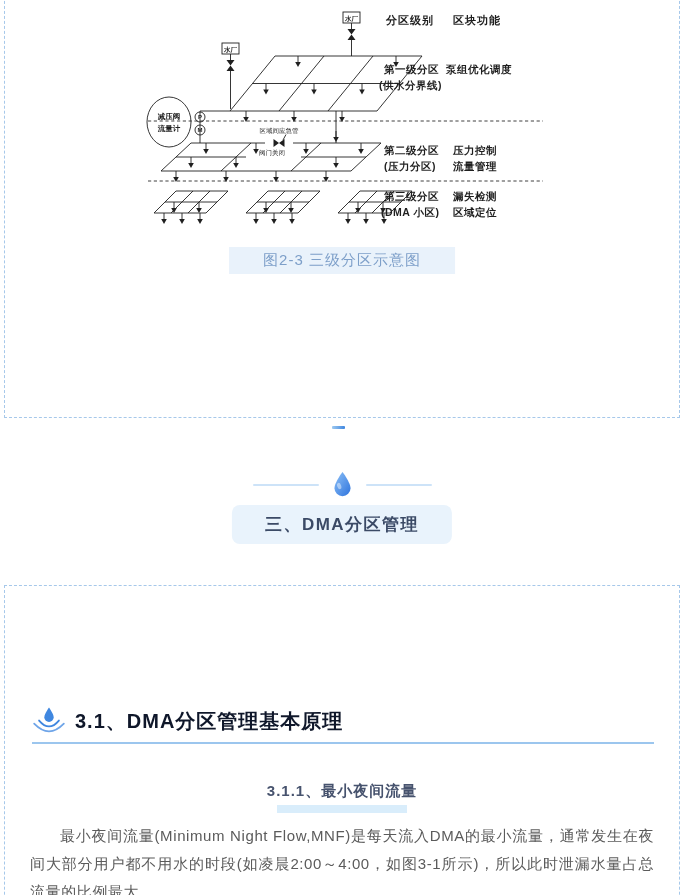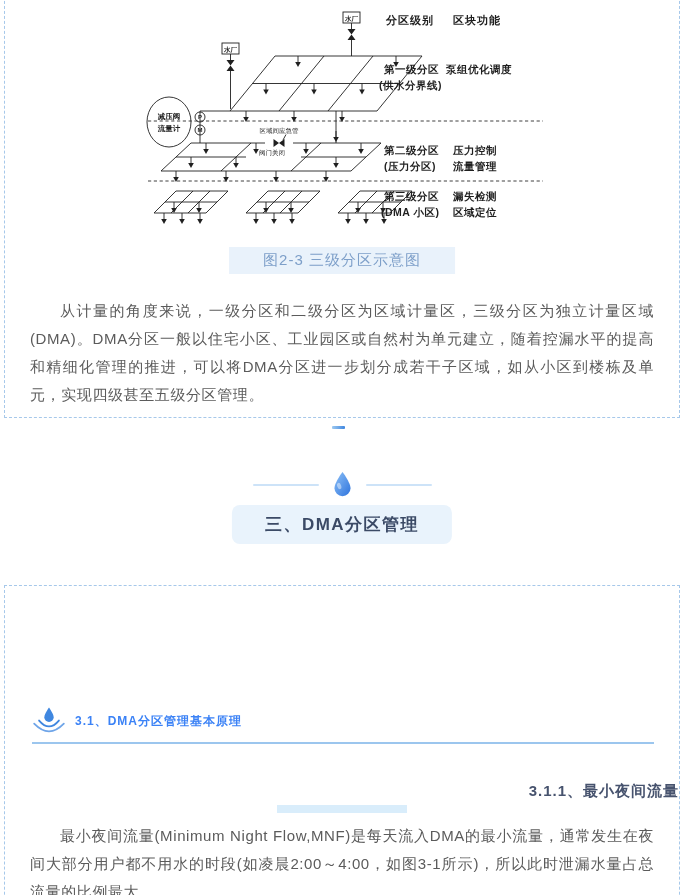--- a/index.html
+++ b/index.html
@@ -53,26 +53,26 @@
 
   .tiny-dash {
     position:absolute; left:332px; top:426px; width:13px; height:3px;
     background:linear-gradient(90deg,#9ec9f0,#3f87e0); border-radius:1px;
   }
 
   .para-intro { top:30px; }
   .h31 {
     position:absolute; left:26px; top:120px; display:flex; align-items:center; gap:8px;
   }
-  .h31 .txt { color:#3b82f6; font-size:12px; font-weight:bold; letter-spacing:1px; }
+  .h31 .txt { color:#0f172a; font-size:20px; font-weight:bold; letter-spacing:1px; }
   .h31-line {
     position:absolute; left:27px; right:25px; top:156px; height:2px; background:#9cc6ee;
   }
   .h311 {
-    position:absolute; left:0; right:0; top:196px; text-align:right;
+    position:absolute; left:0; right:0; top:196px; text-align:center;
   }
   .h311 .txt { color:#47536e; font-size:15px; font-weight:bold; letter-spacing:1px; }
   .h311 .bar {
     width:130px; height:8px; background:#d9edfb; margin:4px auto 0 auto;
   }
   .para-mnf { top:236px; }
 </style>
 </head>
 <body>
 
@@ -236,21 +236,20 @@
           <text x="238" y="197" class="dlabel">第三级分区</text>
           <text x="307" y="197" class="dlabel">漏失检测</text>
           <text x="235" y="213" class="dlabel">(DMA 小区)</text>
           <text x="307" y="213" class="dlabel">区域定位</text>
         </g>
       </svg>
     </div>
 
     <div class="caption">图2-3 三级分区示意图</div>
 
-    <p class="para para1">从计量的角度来说，一级分区和二级分区为区域计量区，三级分区为独立计量区域(DMA)。DMA分区一般以住宅小区、工业园区或自然村为单元建立，随着控漏水平的提高和精细化管理的推进，可以将DMA分区进一步划分成若干子区域，如从小区到楼栋及单元，实现四级甚至五级分区管理。</p>
   </div>
 
   <div class="tiny-dash"></div>
 
   <div class="divider">
     <div class="dline"></div>
     <svg width="21" height="28" viewBox="0 0 21 28">
       <defs>
         <linearGradient id="dropg" x1="0" y1="0" x2="1" y2="1">
           <stop offset="0" stop-color="#8cc0f7"></stop>

